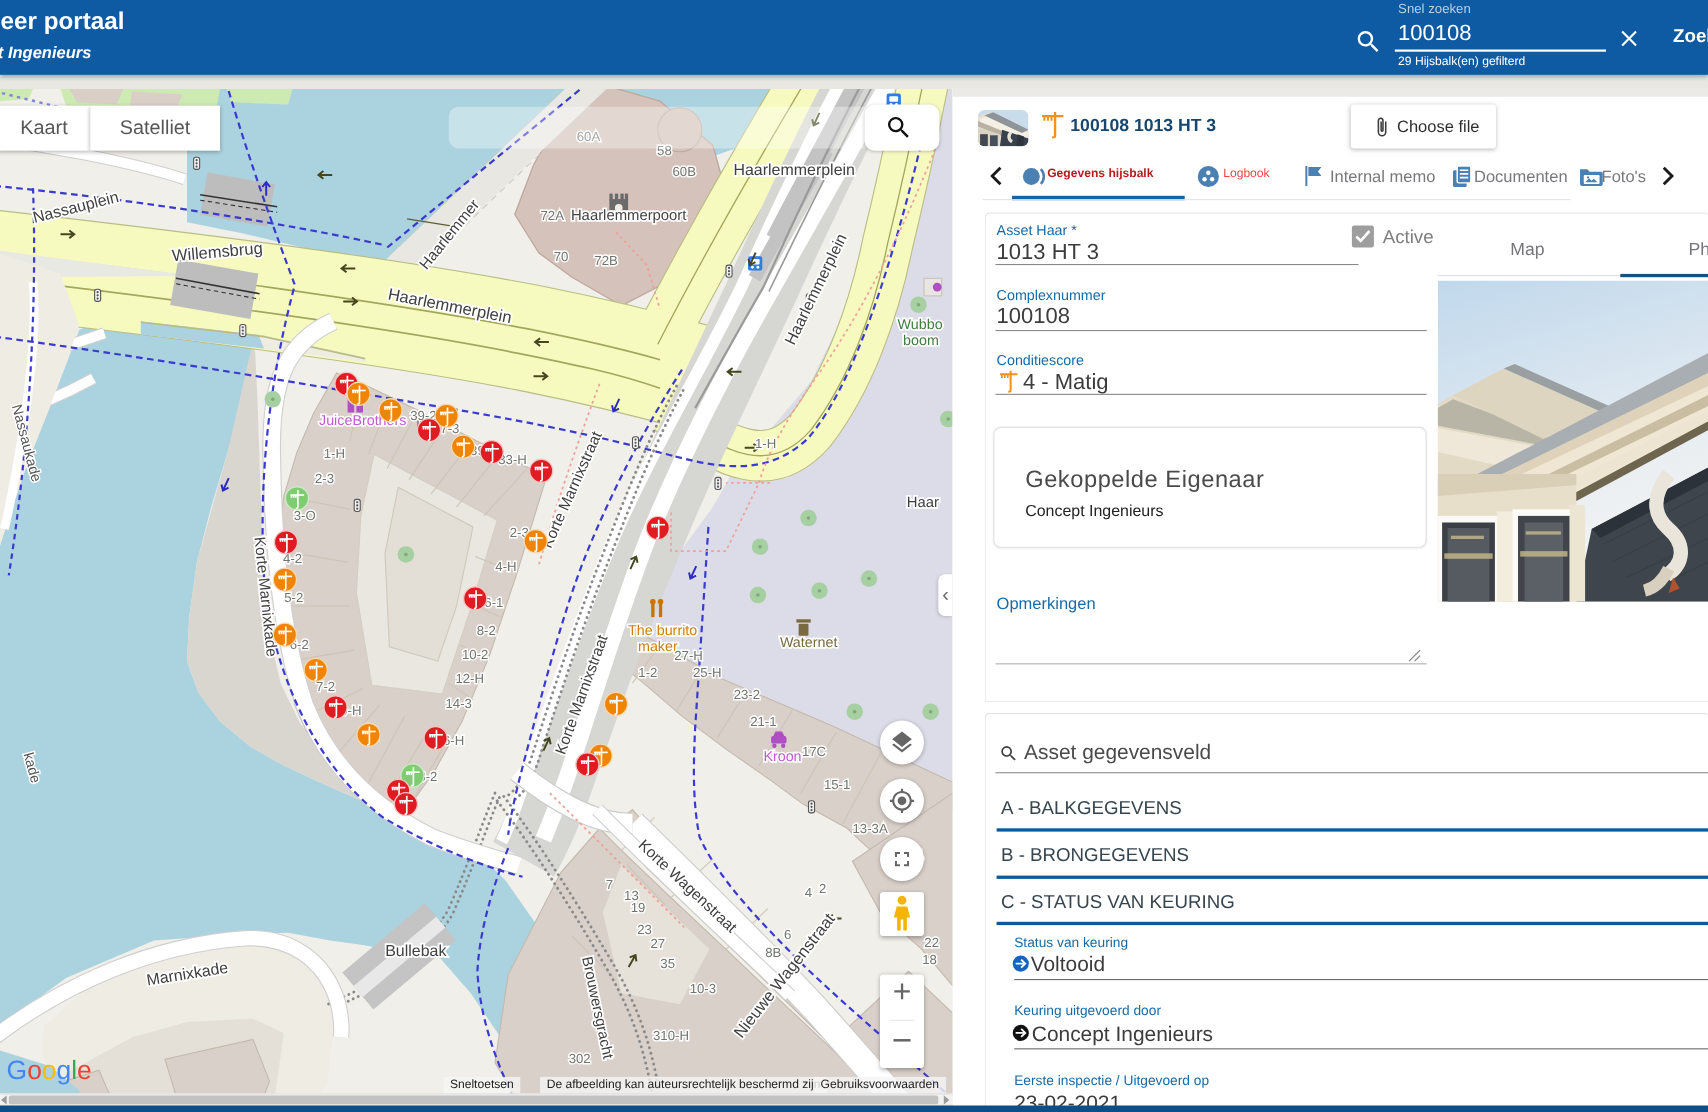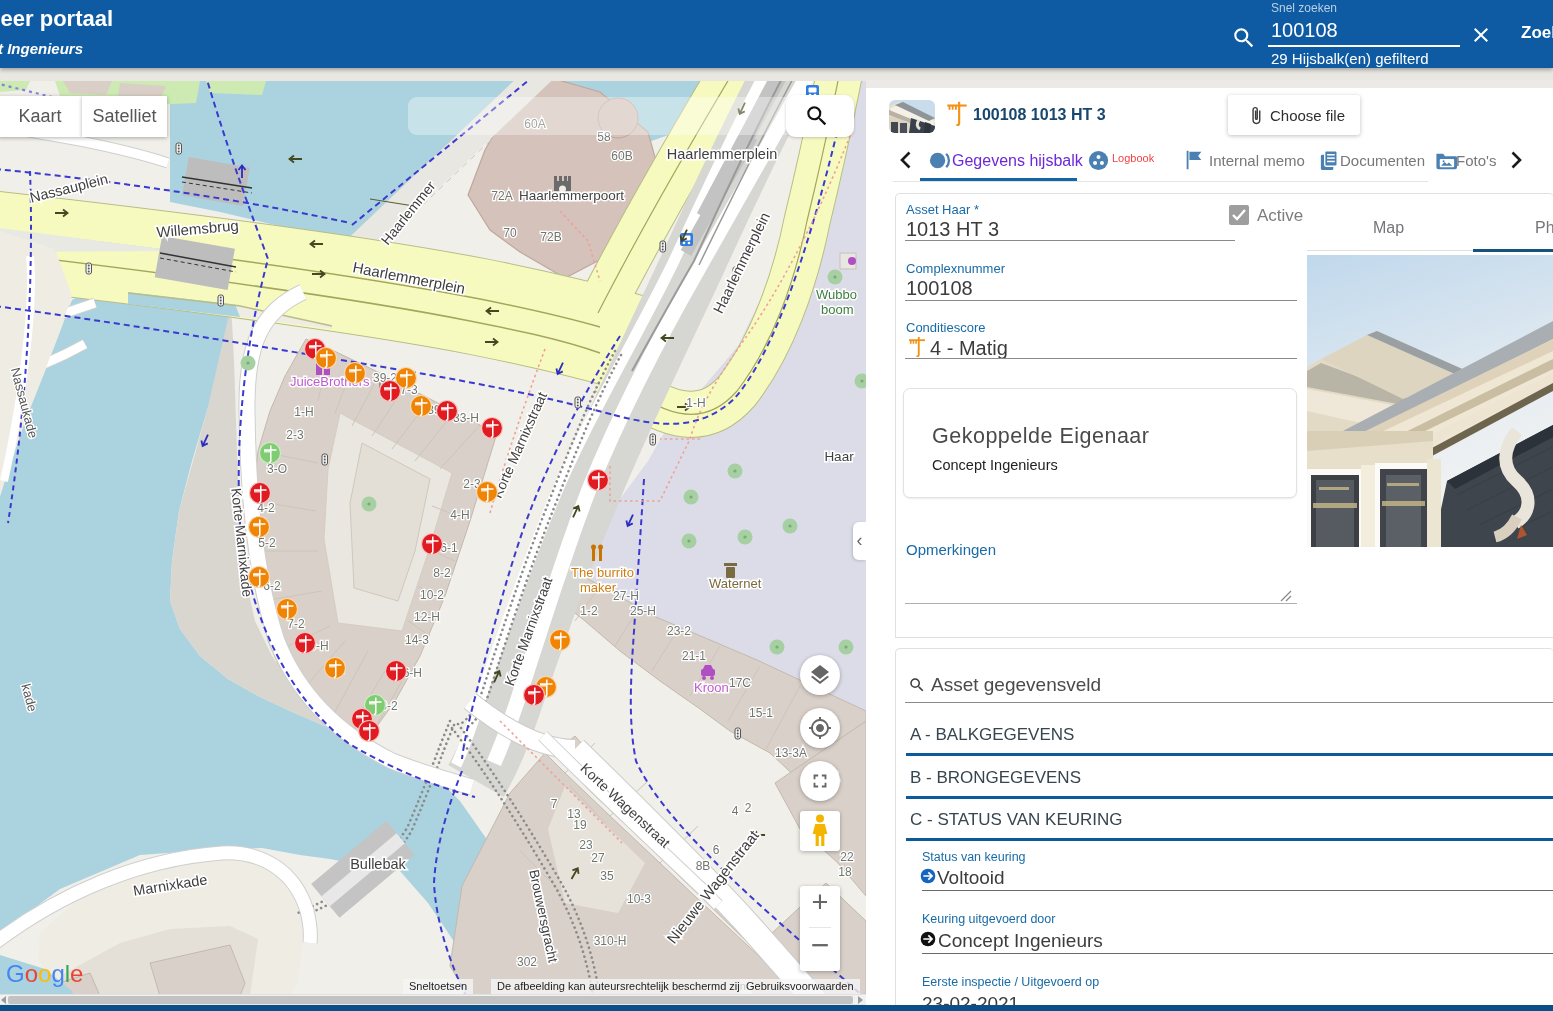--- a/index.html
+++ b/index.html
@@ -6,21 +6,21 @@
   html,body { width:1553px; height:1011px; overflow:hidden; font-family:"Liberation Sans",sans-serif; background:#e9e7e2; }
   .abs { position:absolute; }
   #stage { position:relative; width:1553px; height:1011px; }
   
   #header { position:absolute; left:0; top:0; width:1553px; height:68px; background:#0e5ba3; box-shadow:0 2px 4px rgba(0,0,0,.3); z-index:30; overflow:hidden; }
   #h-title { position:absolute; left:-41px; top:6px; color:#fff; font-size:22px; font-weight:bold; }
   #h-sub { position:absolute; left:-57px; top:40px; color:#fff; font-size:15px; font-weight:bold; font-style:italic; }
   #h-snel { position:absolute; left:1271px; top:1px; color:#b9cfe4; font-size:12px; }
   #h-q { position:absolute; left:1271px; top:19px; color:#fff; font-size:20px; }
   #h-line { position:absolute; left:1268px; top:45px; width:192px; height:2px; background:#fff; }
-  #h-count { position:absolute; left:1271px; top:50px; color:#fff; font-size:15px; }
+  #h-count { position:absolute; left:1271px; top:50px; color:#fff; font-size:11px; }
   #h-zoek { position:absolute; left:1521px; top:23px; color:#fff; font-size:17px; font-weight:bold; }
   
   #map { position:absolute; left:0; top:81px; width:866px; height:923px; background:#eef0eb; overflow:hidden; }
   .gbtn { position:absolute; top:15px; height:41px; background:#fff; color:#565656; font-size:18px; text-align:center; line-height:41px; box-shadow:0 1px 4px rgba(0,0,0,.3); }
   .mapctl { position:absolute; width:40px; height:40px; background:#fff; border-radius:50%; box-shadow:0 1px 4px rgba(0,0,0,.3); }
   
   #panel { position:absolute; left:866px; top:80px; width:687px; height:931px; background:#fff; }
   .card { position:absolute; background:#fff; border:1px solid #e0e0e0; border-radius:5px 5px 0 0; }
   .flabel { color:#186ba6; font-size:13px; }
   .fvalue { color:#3c3c3c; font-size:20px; }
@@ -684,21 +684,21 @@
           <g stroke="#ffffff" stroke-width="1.5" fill="none">
             <path d="M-6,-3 L6.5,-3"></path>
             <path d="M-5,-3 L-5,-0.5 M-3,-3 L-3,-0.5 M-1,-3 L-1,-0.5"></path>
             <path d="M0.8,-7.5 L0.8,8 Q0.6,9.6 -1.2,9"></path>
           </g>
         </g>
 <path d="M858,912 l0,11 l3,-3 l2,4 l2,-1 l-2,-4 l4,0 z" fill="#111" stroke="#fff" stroke-width="0.8"></path>
       </svg>
 
     <div class="gbtn" style="left:-2px;width:84px;font-weight:normal;">Kaart</div>
-    <div class="gbtn" style="left:82px;width:85px;text-align:center;">Satelliet</div>
+    <div class="gbtn" style="left:82px;width:118px;text-align:center;">Satelliet</div>
     <div class="abs" style="left:408px;top:16px;width:446px;height:38px;background:rgba(255,255,255,.35);border-radius:9px;"></div>
     <div class="abs" style="left:786px;top:14px;width:68px;height:42px;background:#fff;border-radius:9px;box-shadow:0 1px 3px rgba(0,0,0,.2)"></div>
     <svg class="abs" style="left:804px;top:22px" width="26" height="26" viewBox="0 0 24 24">
         <path fill="#111" d="M15.5 14h-.79l-.28-.27A6.47 6.47 0 0 0 16 9.5 6.5 6.5 0 1 0 9.5 16c1.61 0 3.09-.59 4.23-1.57l.27.28v.79l5 4.99L20.49 19l-4.99-5zm-6 0C7.01 14 5 11.99 5 9.5S7.01 5 9.5 5 14 7.01 14 9.5 11.99 14 9.5 14z"></path>
       </svg>
 
     <div class="mapctl" style="left:800px;top:574px"></div>
     <svg class="abs" style="left:808px;top:582px" width="24" height="24" viewBox="0 0 24 24">
         <path fill="#666" d="m11.99 18.54-7.37-5.73L3 14.07l9 7 9-7-1.63-1.27-7.38 5.74zM12 16l7.36-5.73L21 9l-9-7-9 7 1.63 1.27L12 16z"></path>
       </svg>
@@ -763,21 +763,21 @@
       </svg>
     <div class="abs" style="left:404px;top:27px;font-size:15px;color:#2e2e2e;">Choose file</div>
 
     <svg class="abs" style="left:28px;top:68px" width="24" height="24" viewBox="0 0 24 24">
         <path d="M15.5 4.5 L8 12 L15.5 19.5" stroke="#1b1b1b" stroke-width="2.6" fill="none"></path>
       </svg>
     <svg class="abs" style="left:62px;top:69px" width="23" height="23" viewBox="0 0 24 24">
         <circle cx="10" cy="12" r="8" fill="#4a80b2"></circle>
         <path d="M19 5 a10 10 0 0 1 0 14" stroke="#4a80b2" stroke-width="2.4" fill="none"></path>
       </svg>
-    <div class="abs" style="left:86px;top:72px;font-size:16px;color:#6d28d9;">Gegevens hijsbalk</div>
+    <div class="abs" style="left:86px;top:72px;font-size:11px;color:#b91c1c;font-weight:bold;">Gegevens hijsbalk</div>
     <svg class="abs" style="left:221px;top:69px" width="23" height="23" viewBox="0 0 24 24">
         <circle cx="12" cy="12" r="10" fill="#4a80b2"></circle>
         <circle cx="12" cy="8.4" r="2.1" fill="#fff"></circle>
         <circle cx="8.4" cy="14.5" r="2.1" fill="#fff"></circle>
         <circle cx="15.6" cy="14.5" r="2.1" fill="#fff"></circle>
       </svg>
     <div class="abs" style="left:246px;top:72px;font-size:11px;color:#ef4444;">Logbook</div>
     <svg class="abs" style="left:317px;top:69px" width="22" height="22" viewBox="0 0 24 24">
         <path fill="#4a80b2" d="M4 2 h2 v20 h-2 z M7 3 h13 l-3.5 4.5 L20 12 H7 z"></path>
       </svg>

